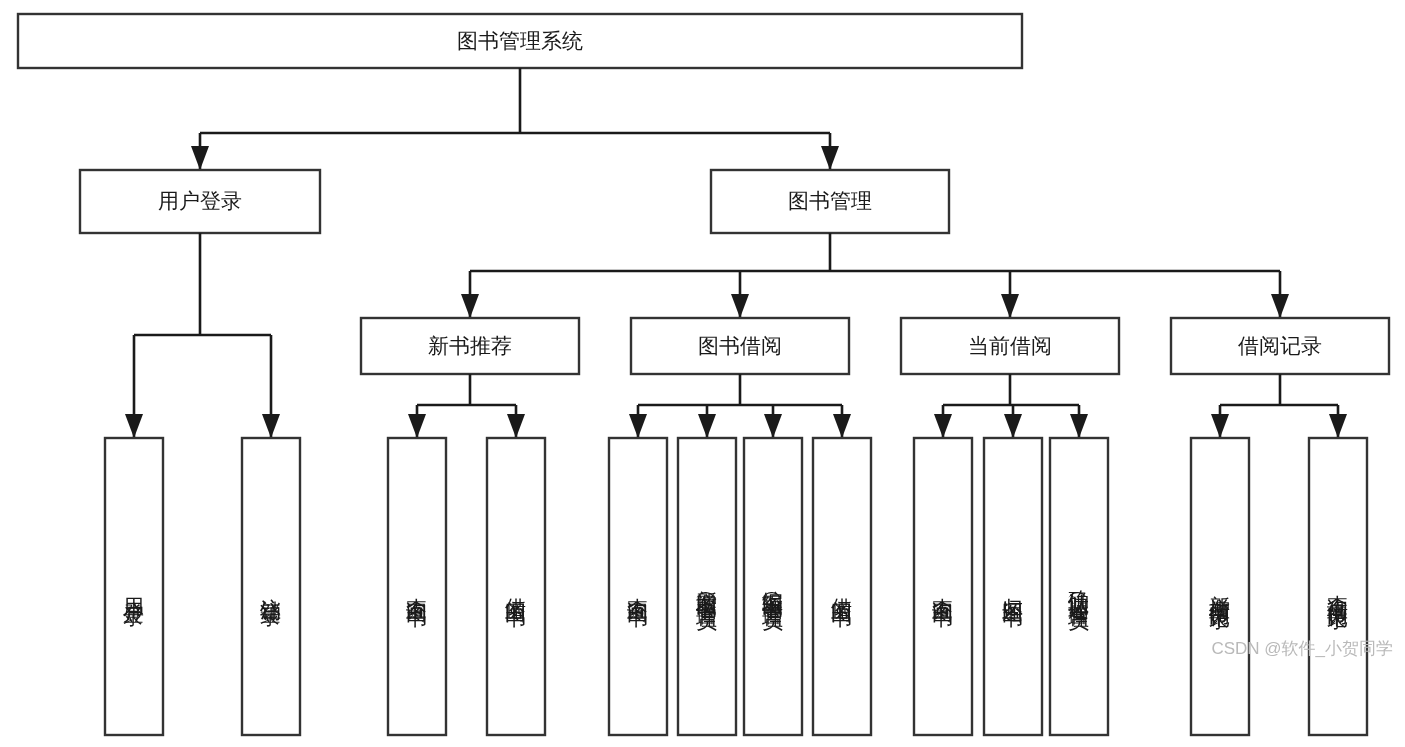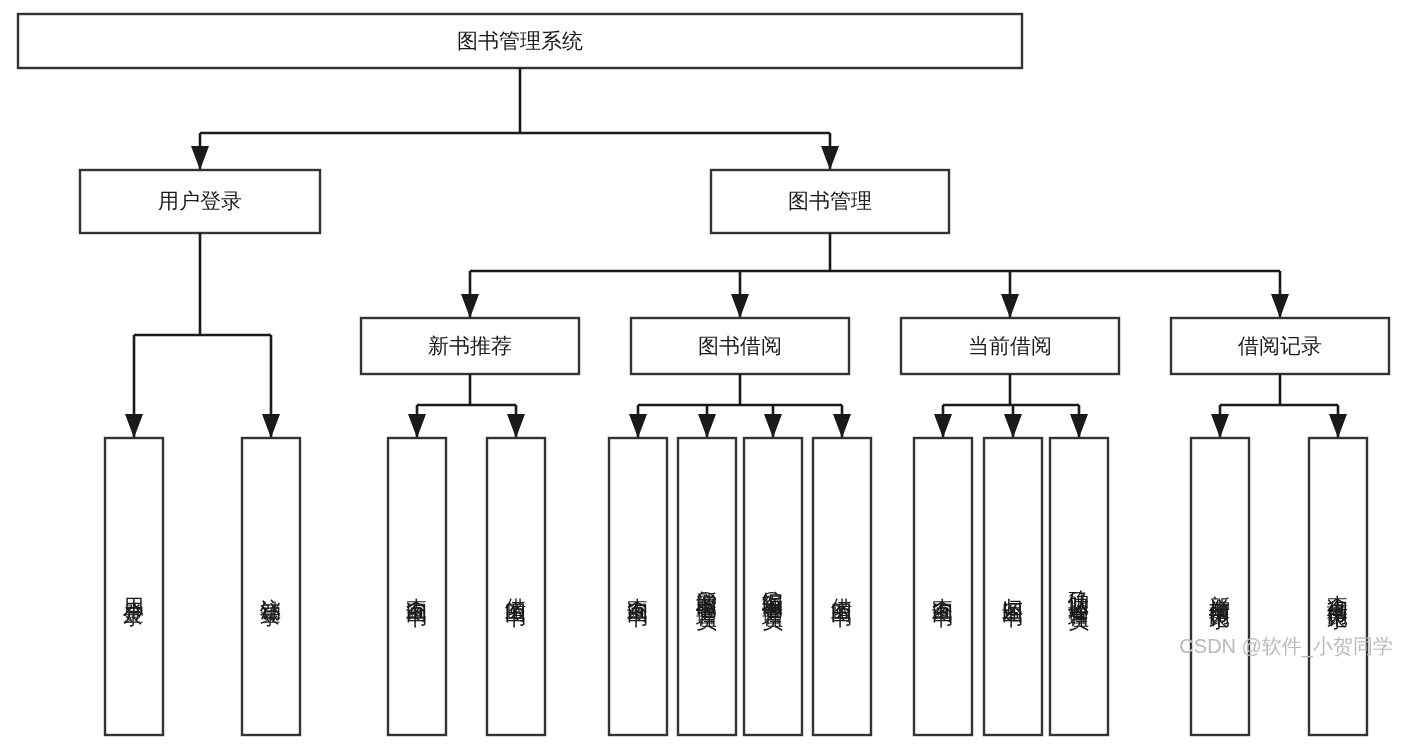--- a/index.html
+++ b/index.html
@@ -62,21 +62,21 @@
     line-height: 1;
     letter-spacing: 3px;
     color: #1a1a1a;
     white-space: nowrap;
   }
   .watermark {
     position: absolute;
     right: 12px;
     bottom: 6px;
     font-family: "Liberation Sans", "DejaVu Sans", sans-serif;
-    font-size: 20px;
+    font-size: 17px;
     color: #b9b9b9;
     white-space: nowrap;
     pointer-events: none;
   }
 </style>
 </head>
 <body>
 
 <div id="diagram-root">
   <svg class="flow" id="flow-svg" viewBox="0 0 1405 747">

